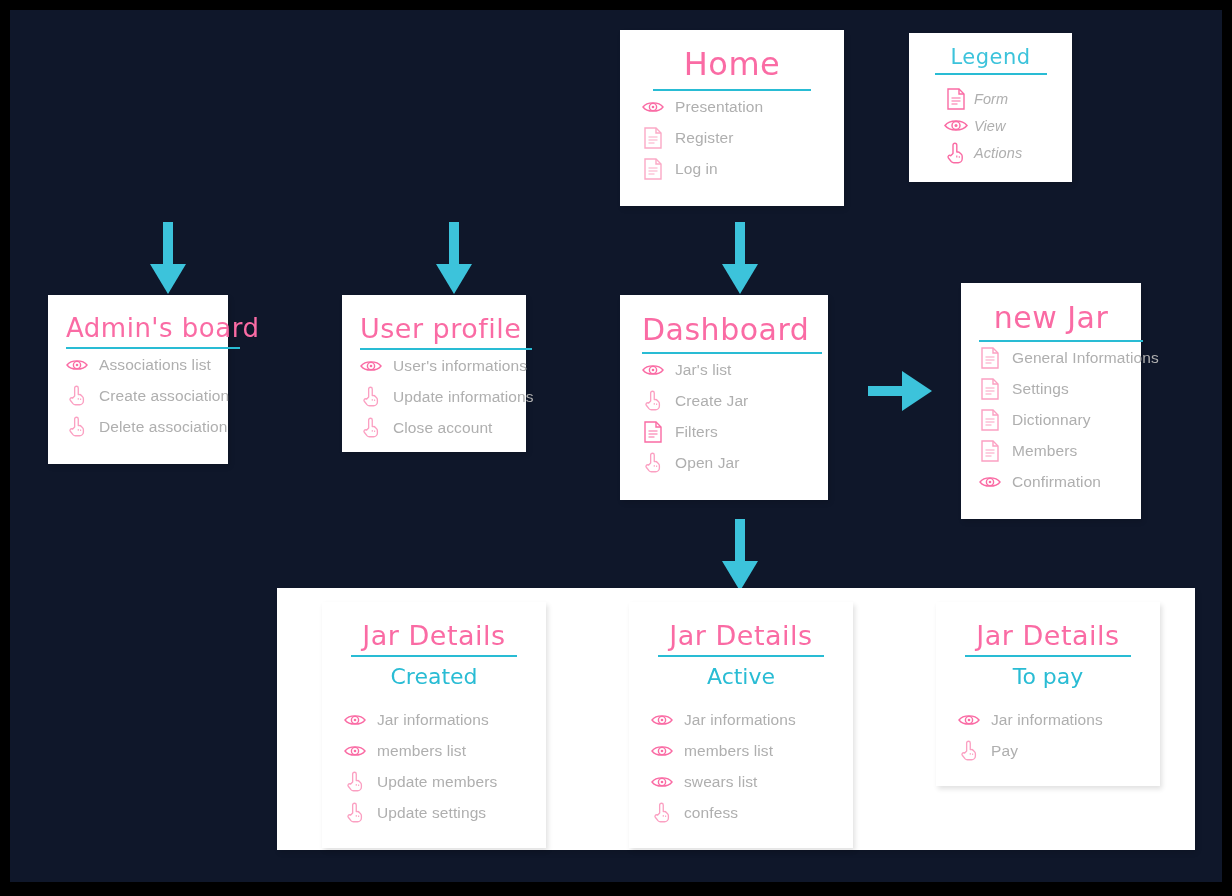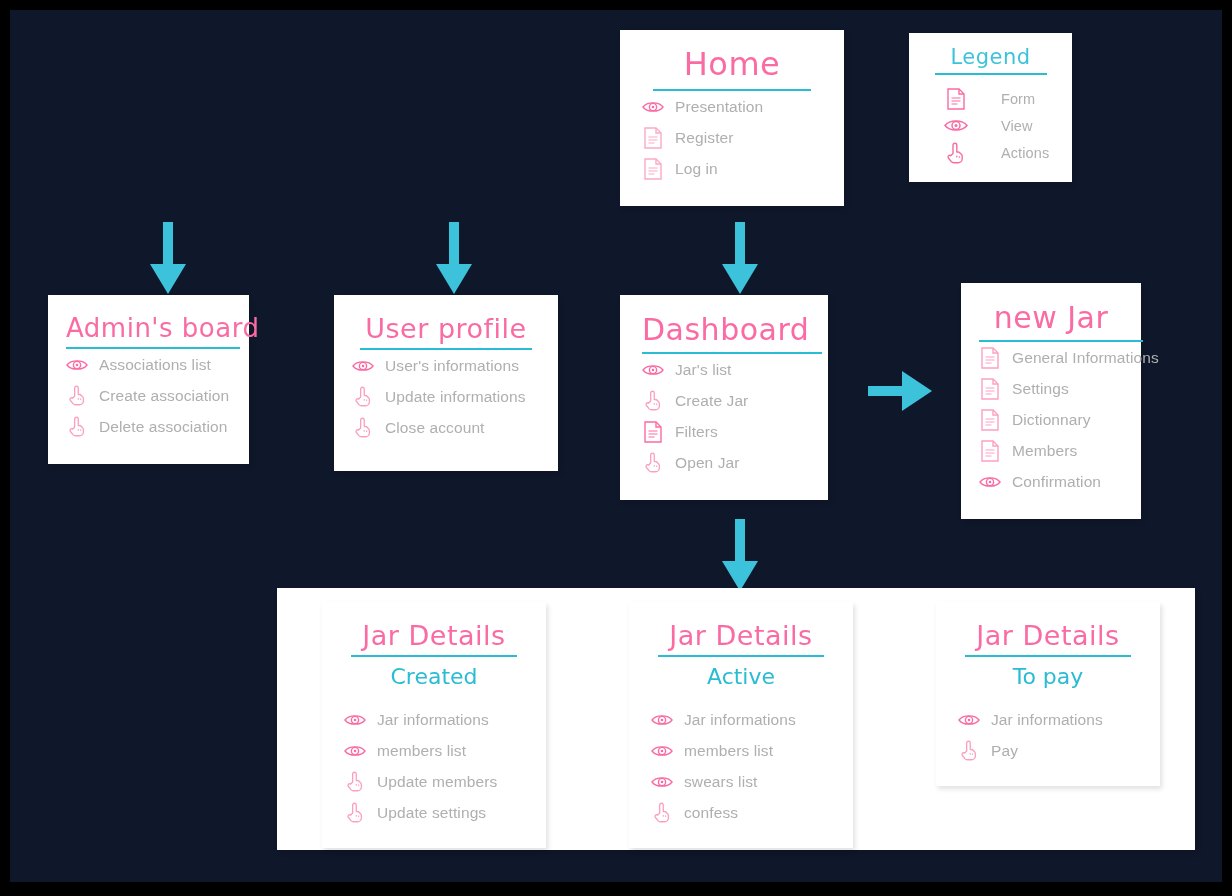--- a/index.html
+++ b/index.html
@@ -129,37 +129,37 @@
   
   #jar-group-panel {
     position: absolute;
     background: #FFFFFF;
     box-shadow: 2px 3px 5px rgba(0,0,0,0.12);
   }
 
   
   #card-home        { left: 610px; top: 20px;  width: 224px; padding: 18px 22px 22px 22px; }
   #card-legend      { left: 899px; top: 23px;  width: 163px; padding: 14px 16px 16px 16px; }
-  #card-admin       { left: 38px;  top: 285px; width: 201px; padding: 20px 18px 22px 18px; }
-  #card-user        { left: 324px; top: 285px; width: 224px; padding: 20px 18px 28px 18px; }
+  #card-admin       { left: 38px;  top: 285px; width: 180px; padding: 20px 18px 22px 18px; }
+  #card-user        { left: 332px; top: 285px; width: 184px; padding: 20px 18px 9px 18px; }
   #card-dashboard   { left: 610px; top: 285px; width: 208px; padding: 20px 22px 22px 22px; }
   #card-newjar      { left: 951px; top: 273px; width: 180px; padding: 20px 18px 22px 18px; }
   #jar-group-panel  { left: 267px; top: 578px; width: 918px; height: 262px; }
   #card-jar-created { left: 312px; top: 592px; width: 224px; padding: 20px 22px 20px 22px; }
   #card-jar-active  { left: 619px; top: 592px; width: 224px; padding: 20px 22px 20px 22px; }
   #card-jar-topay   { left: 926px; top: 592px; width: 224px; padding: 20px 22px 20px 22px; }
 
   #card-home .card-title      { font-size: 32px; }
   #card-home .title-rule      { width: 158px; margin-top: 9px; }
   #card-legend .card-title    { font-size: 21px; color: #3CC3DB; }
   #card-legend .title-rule    { width: 112px; margin-top: 5px; }
   #card-legend .row           { height: 27px; }
   #card-legend .row-label     { font-size: 14.5px; }
   #card-legend .rows          { margin-top: 10px; margin-left: 18px; }
-  #card-legend .row           { gap: 32px; }
+  #card-legend .row           { gap: 5px; font-style: italic; }
 
   #card-admin .card-title     { font-size: 26px; }
   #card-admin .title-rule     { width: 174px; margin-top: 6px; }
   #card-user .card-title      { font-size: 27px; }
   #card-user .title-rule      { width: 172px; margin-top: 6px; }
   #card-dashboard .card-title { font-size: 30px; }
   #card-dashboard .title-rule { width: 180px; margin-top: 7px; }
   #card-newjar .card-title    { font-size: 30px; }
   #card-newjar .title-rule    { width: 164px; margin-top: 7px; }
 

